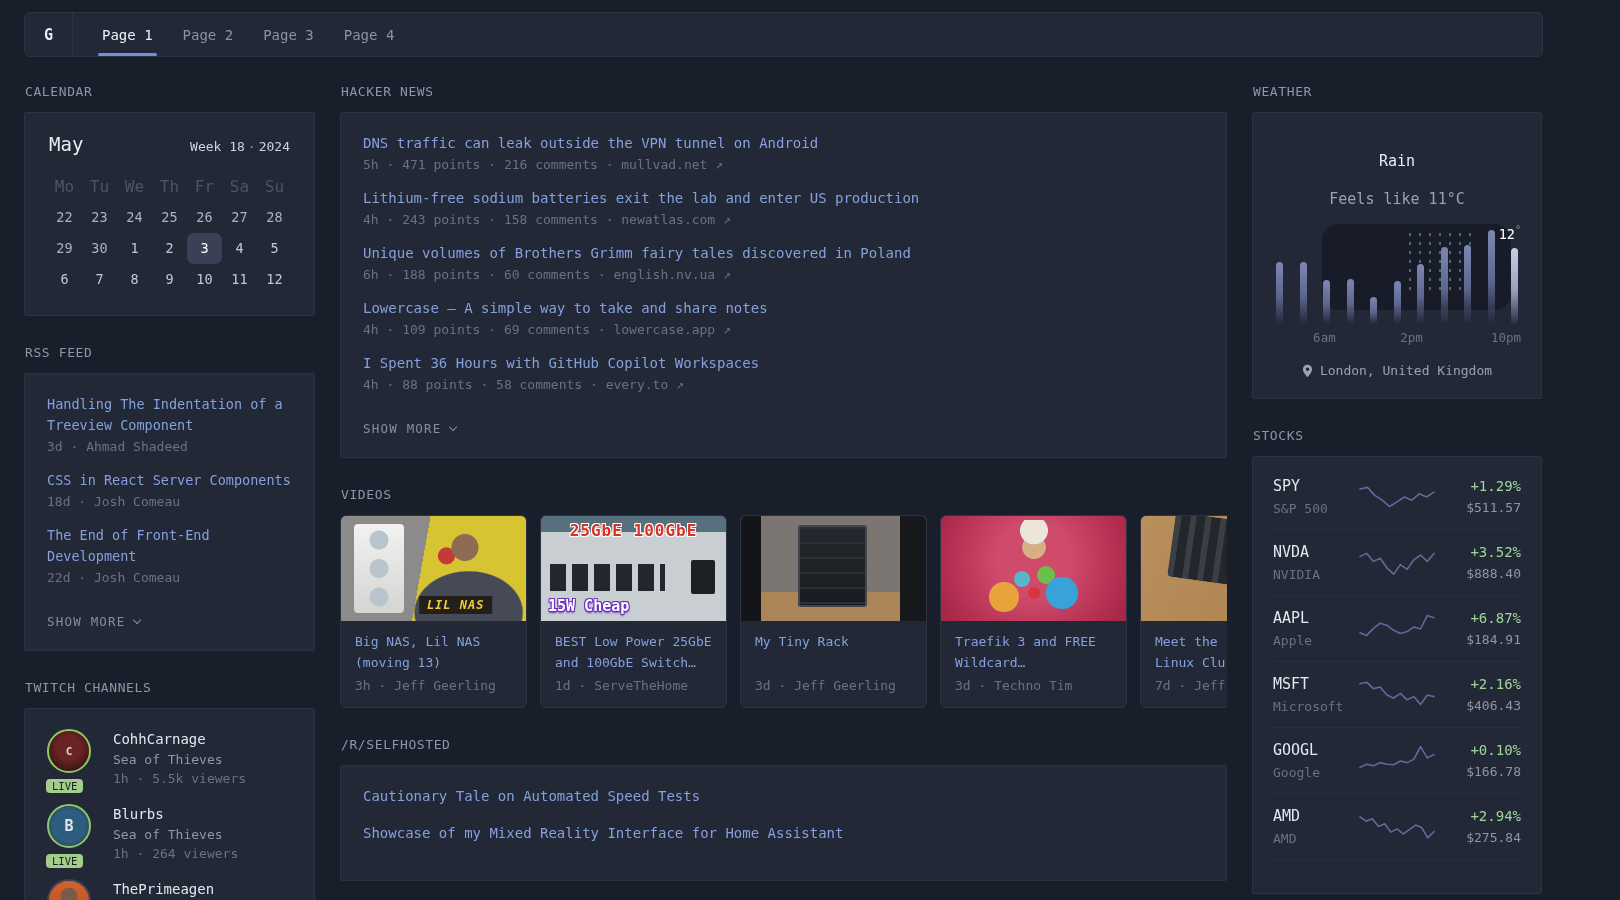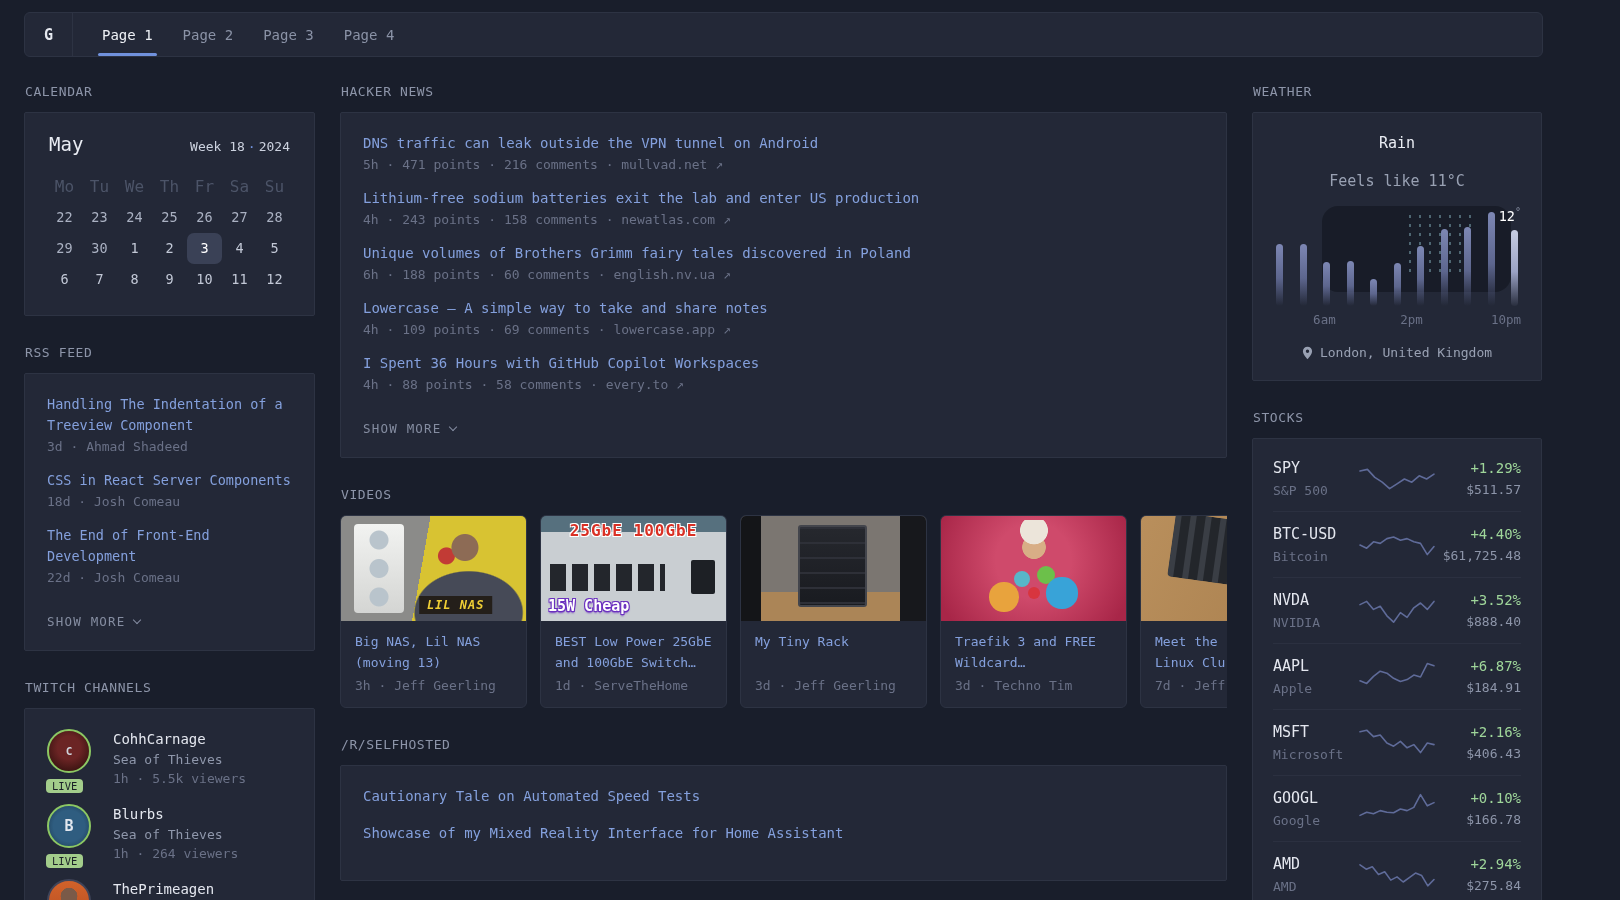--- a/index.html
+++ b/index.html
@@ -79,21 +79,21 @@
   .thumb-rack::before{content:"";position:absolute;left:0;top:0;width:11%;height:100%;background:#141518}
   .thumb-rack::after{content:"";position:absolute;right:0;top:0;width:14%;height:100%;background:#17181c}
   .thumb-rack .ta{left:31%;width:37%;top:9%;height:78%;border:2px solid #43454c;border-radius:3px;background:repeating-linear-gradient(#2e3038 0 2px,transparent 2px 15px),linear-gradient(#26282e,#191b20)}
   .thumb-traefik{background:radial-gradient(circle at 50% 42%,#cf4a6b 0 34%,#a82648 92%)}
   .thumb-traefik .ta{left:50%;top:4px;transform:translateX(-50%);width:40px;height:40px;background:radial-gradient(circle at 50% 26%,#ece5da 0 38%,transparent 40%),radial-gradient(circle at 50% 68%,#d8ae86 0 34%,transparent 36%)}
   .thumb-traefik .tb{left:50%;bottom:22px;transform:translateX(-50%);width:12px;height:12px;border-radius:50%;background:#d8353f;box-shadow:-30px 4px 0 9px #e8a33d,28px 0 0 10px #38a3d8,12px -18px 0 3px #6cc04a,-12px -14px 0 2px #58b6c9}
   .thumb-fast{background:linear-gradient(115deg,#b98f5c,#a87f4e)}
   .thumb-fast::before{content:"";position:absolute;left:16%;top:5%;width:74%;height:62%;background:repeating-linear-gradient(90deg,#3a3e45 0 6px,transparent 6px 15px),#23262b;transform:rotate(8deg);border-radius:4px}
   
   .weather-card{padding:18px 20px 20px;text-align:center}
-  .w-cond{font-size:15px;color:#e9ecf3;margin-top:3px}
+  .w-cond{font-size:15px;color:#e9ecf3;margin-top:21px}
   .w-feels{font-size:15px;color:var(--muted);margin-top:20px}
   .w-chart{position:relative;height:100px;margin:16px 3px 0}
   .w-overlay{position:absolute;left:19%;right:3%;top:0;height:86px;background:rgba(8,10,16,.38);border-radius:16px;overflow:hidden}
   .w-dots{position:absolute;left:44%;top:6px;width:36%;height:60px;background-image:radial-gradient(#4e6672 1.3px,transparent 1.5px);background-size:10px 9px}
   .w-bars{position:absolute;left:0;right:0;bottom:0;display:flex;justify-content:space-between;align-items:flex-end;height:94px}
   .wbar{width:7px;border-radius:4px;background:linear-gradient(180deg,#7d87b4 0%,#5d668e 55%,rgba(93,102,142,0) 100%)}
   .wbar.hl{background:linear-gradient(180deg,#c7cde2 0%,#9aa2c4 55%,rgba(154,162,196,.05) 100%)}
   .w-temp{position:absolute;top:0;right:-3px;color:#fff;font-size:13.5px}
   .w-temp sup{color:#8d95a9;font-size:10px}
   .w-times{position:relative;height:16px;margin:6px 3px 0;font-size:12.5px;color:var(--dim)}
@@ -447,33 +447,20 @@
     </div>
     <svg class="spark" viewBox="0 0 78 38">
                 <polyline points="2.0,11.0 9.4,9.4 16.8,17.4 24.2,22.2 31.6,28.6 39.0,23.8 46.4,19.0 53.8,22.2 61.2,15.8 68.6,19.0 76.0,14.2"></polyline>
               </svg>
     <div class="s-right">
       <div class="s-change up">+1.29%</div>
       <div class="s-price">$511.57</div>
     </div>
   </div>
 
-  <div class="stock-row">
-    <div class="s-left">
-      <div class="s-ticker">BTC-USD</div>
-      <div class="s-name">Bitcoin</div>
-    </div>
-    <svg class="spark" viewBox="0 0 78 38">
-                <polyline points="2.0,19.0 8.7,22.2 15.5,15.8 22.2,17.4 28.9,12.6 35.6,11.0 42.4,14.2 49.1,12.6 55.8,15.8 62.5,17.4 69.3,28.6 76.0,20.6"></polyline>
-              </svg>
-    <div class="s-right">
-      <div class="s-change up">+4.40%</div>
-      <div class="s-price">$61,725.48</div>
-    </div>
-  </div>
 
   <div class="stock-row">
     <div class="s-left">
       <div class="s-ticker">NVDA</div>
       <div class="s-name">NVIDIA</div>
     </div>
     <svg class="spark" viewBox="0 0 78 38">
                 <polyline points="2.0,12.6 8.7,9.4 15.5,17.4 22.2,14.2 28.9,23.8 35.6,30.2 42.4,20.6 49.1,25.4 55.8,15.8 62.5,11.0 69.3,17.4 76.0,9.4"></polyline>
               </svg>
     <div class="s-right">

